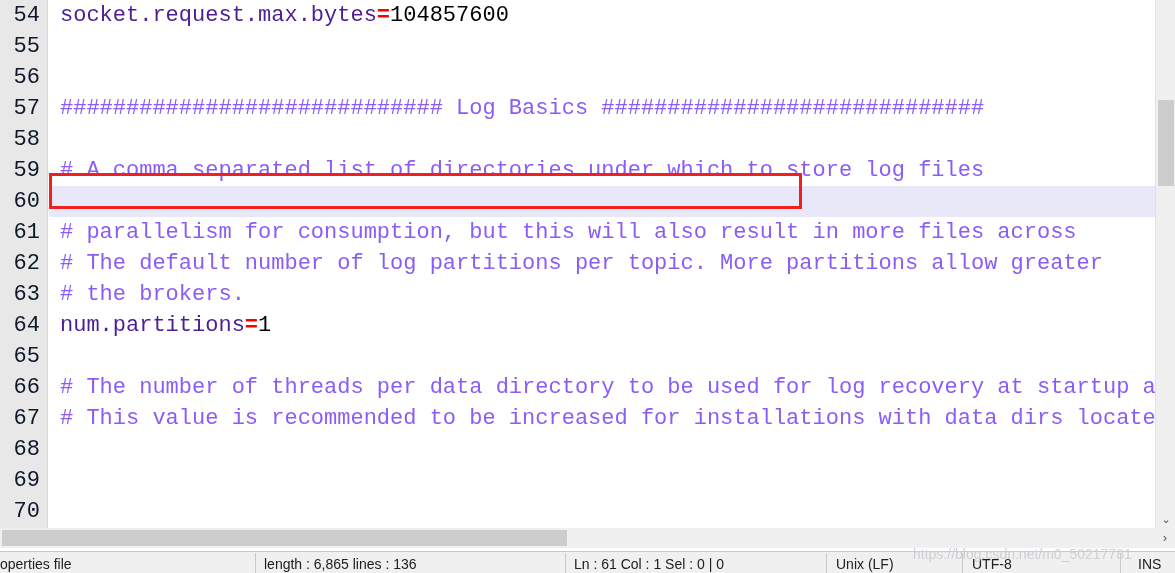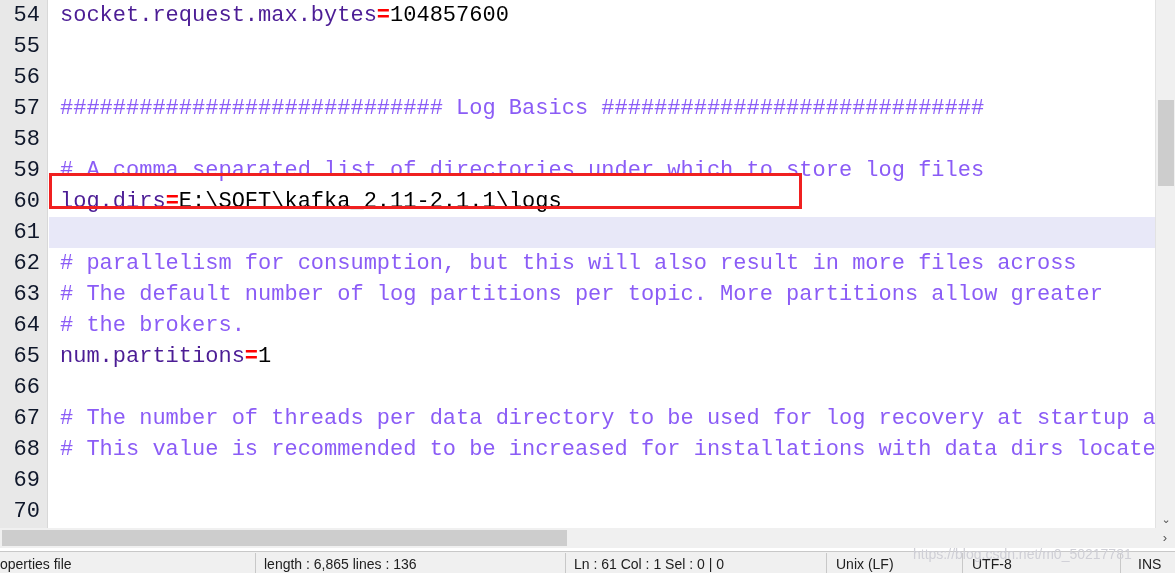--- a/index.html
+++ b/index.html
@@ -218,21 +218,20 @@
         <div class="gutter-num">71</div>
       </div>
 
     <div class="code">
         <div class="code-line"><span class="tok-key">socket.request.max.bytes</span><span class="tok-eq">=</span><span class="tok-val">104857600</span></div>
         <div class="code-line">&nbsp;</div>
         <div class="code-line">&nbsp;</div>
         <div class="code-line"><span class="tok-comment">############################# Log Basics #############################</span></div>
         <div class="code-line">&nbsp;</div>
         <div class="code-line"><span class="tok-comment"># A comma separated list of directories under which to store log files</span></div>
-        <div class="code-line"><span class="tok-key">log.dirs</span><span class="tok-eq">=</span><span class="tok-val">E:\SOFT\kafka_2.11-2.1.1\logs</span></div>
         <div class="code-line active">&nbsp;</div>
         <div class="code-line"><span class="tok-comment"># parallelism for consumption, but this will also result in more files across</span></div>
         <div class="code-line"><span class="tok-comment"># The default number of log partitions per topic. More partitions allow greater</span></div>
         <div class="code-line"><span class="tok-comment"># the brokers.</span></div>
         <div class="code-line"><span class="tok-key">num.partitions</span><span class="tok-eq">=</span><span class="tok-val">1</span></div>
         <div class="code-line">&nbsp;</div>
         <div class="code-line"><span class="tok-comment"># The number of threads per data directory to be used for log recovery at startup and flushing at shutdown.</span></div>
         <div class="code-line"><span class="tok-comment"># This value is recommended to be increased for installations with data dirs located in RAID array.</span></div>
         <div class="code-line">&nbsp;</div>
         <div class="code-line"></div>

